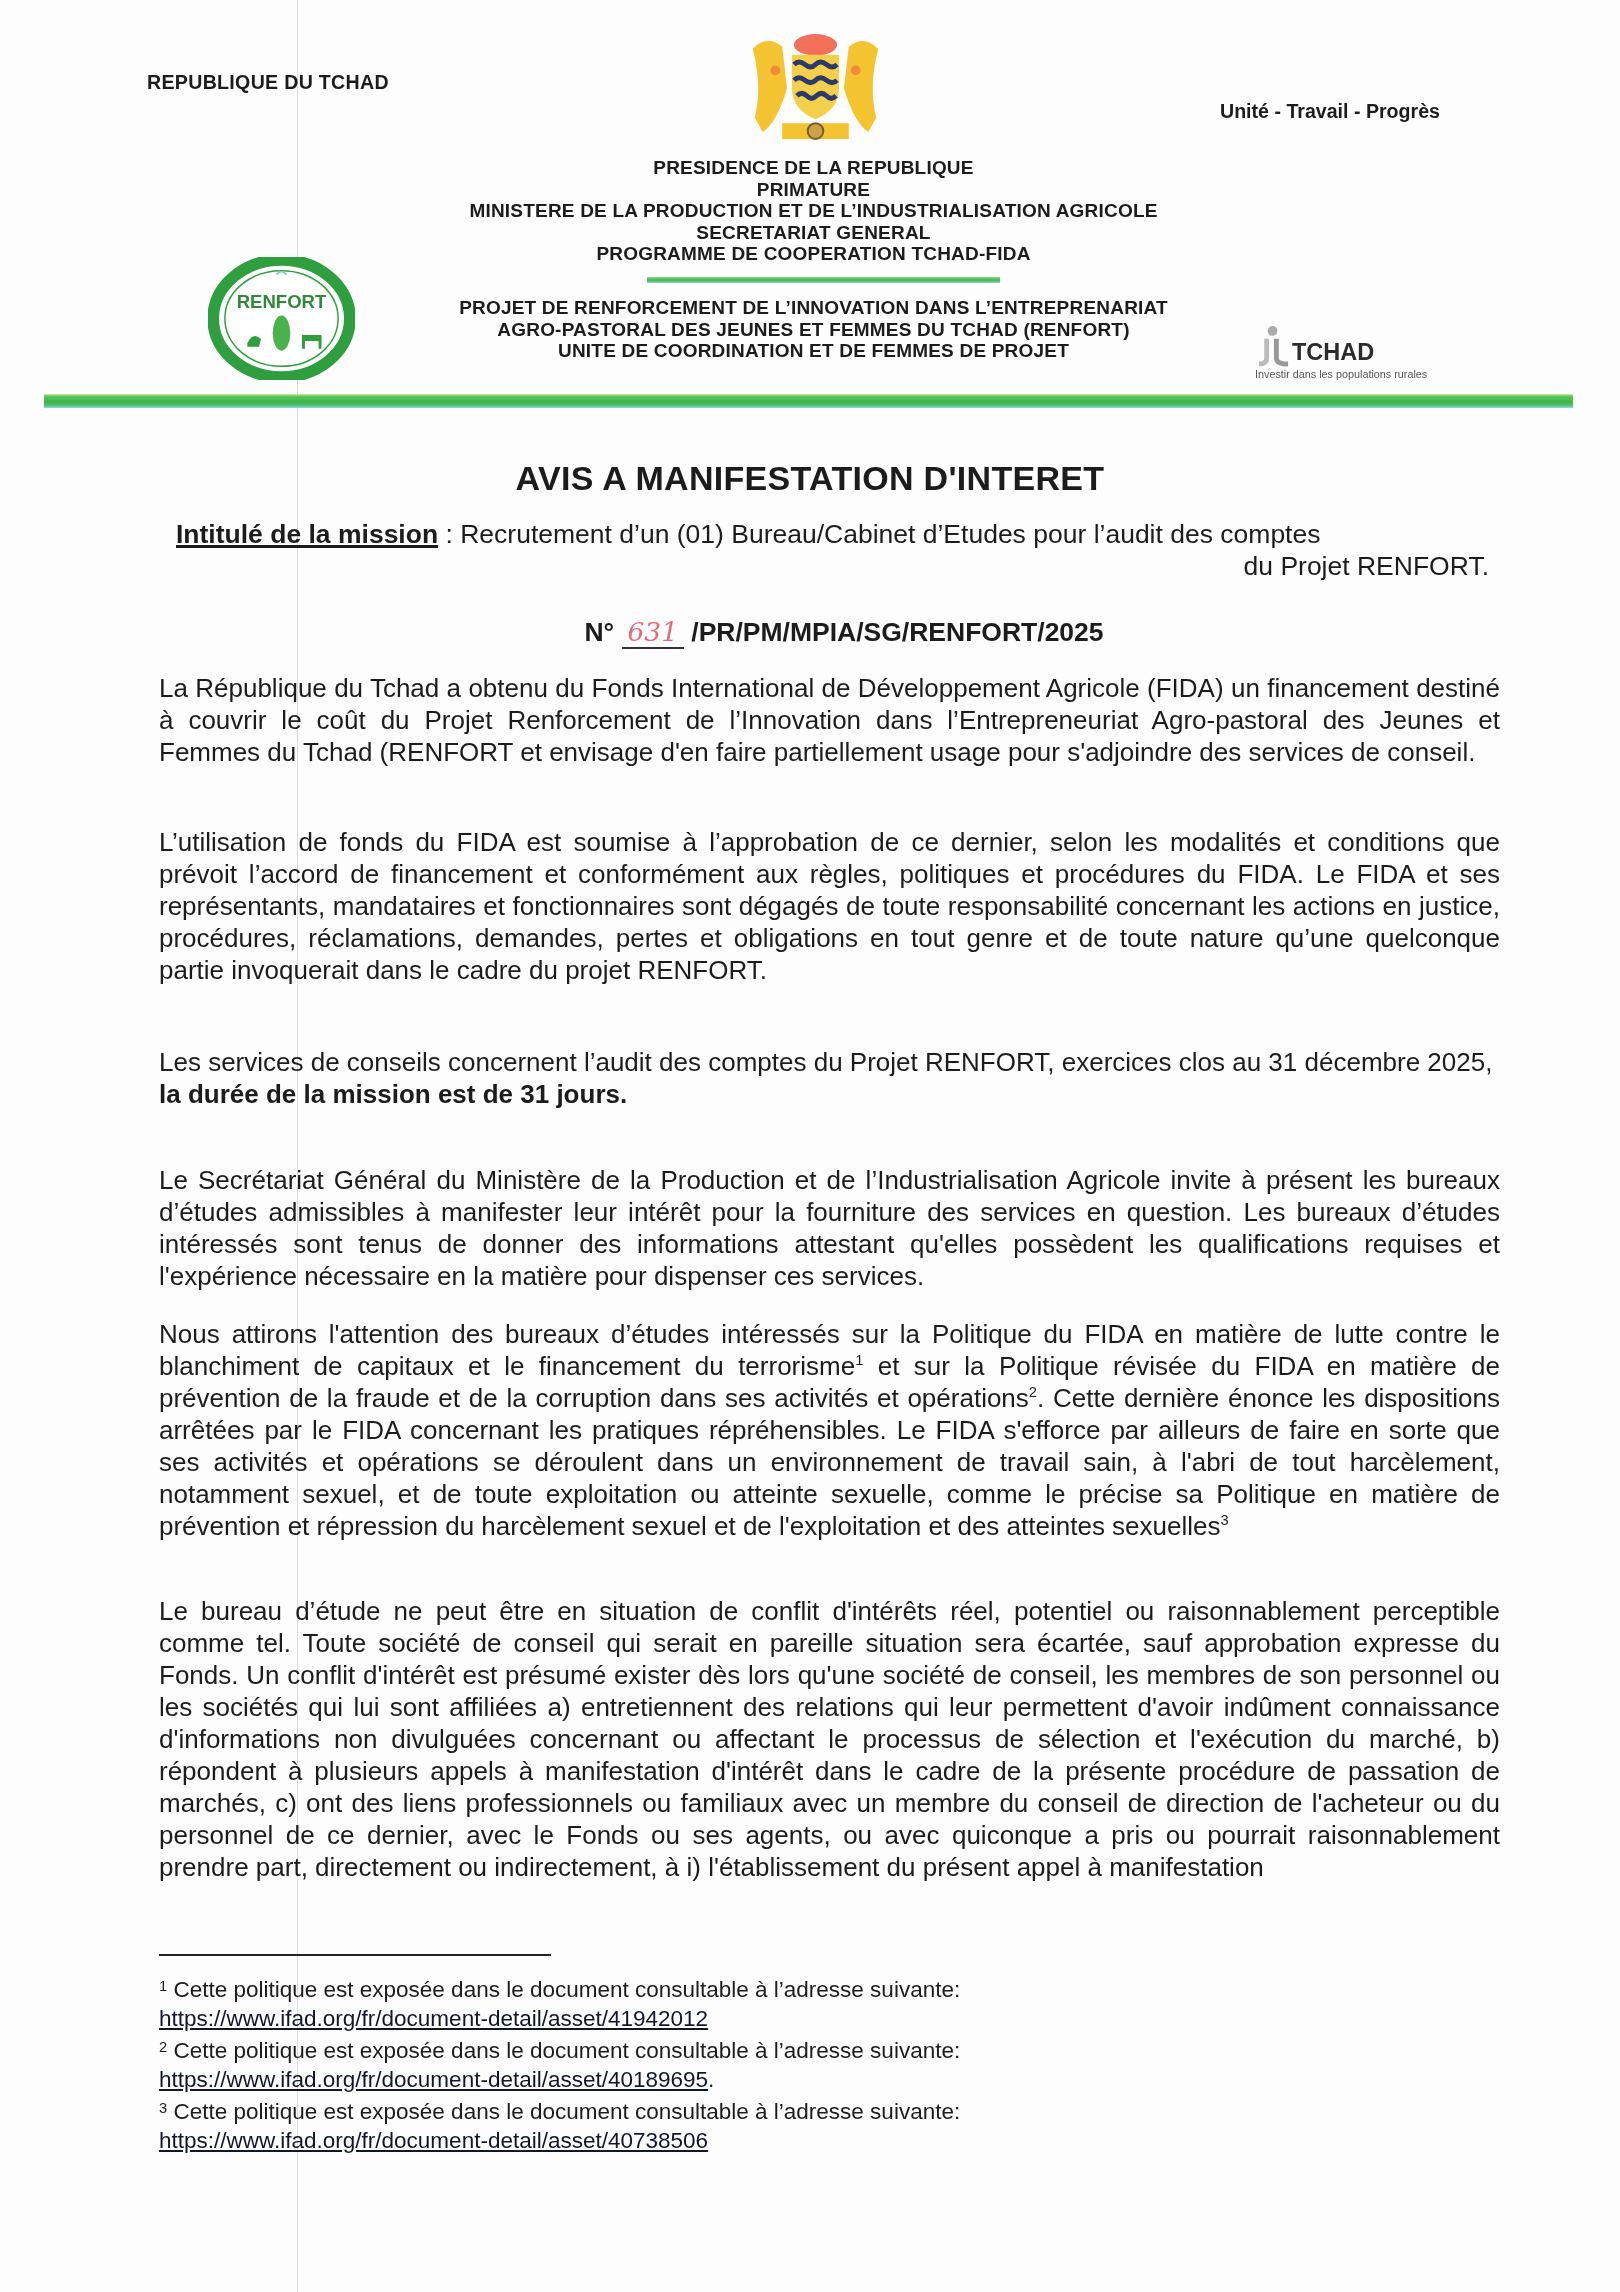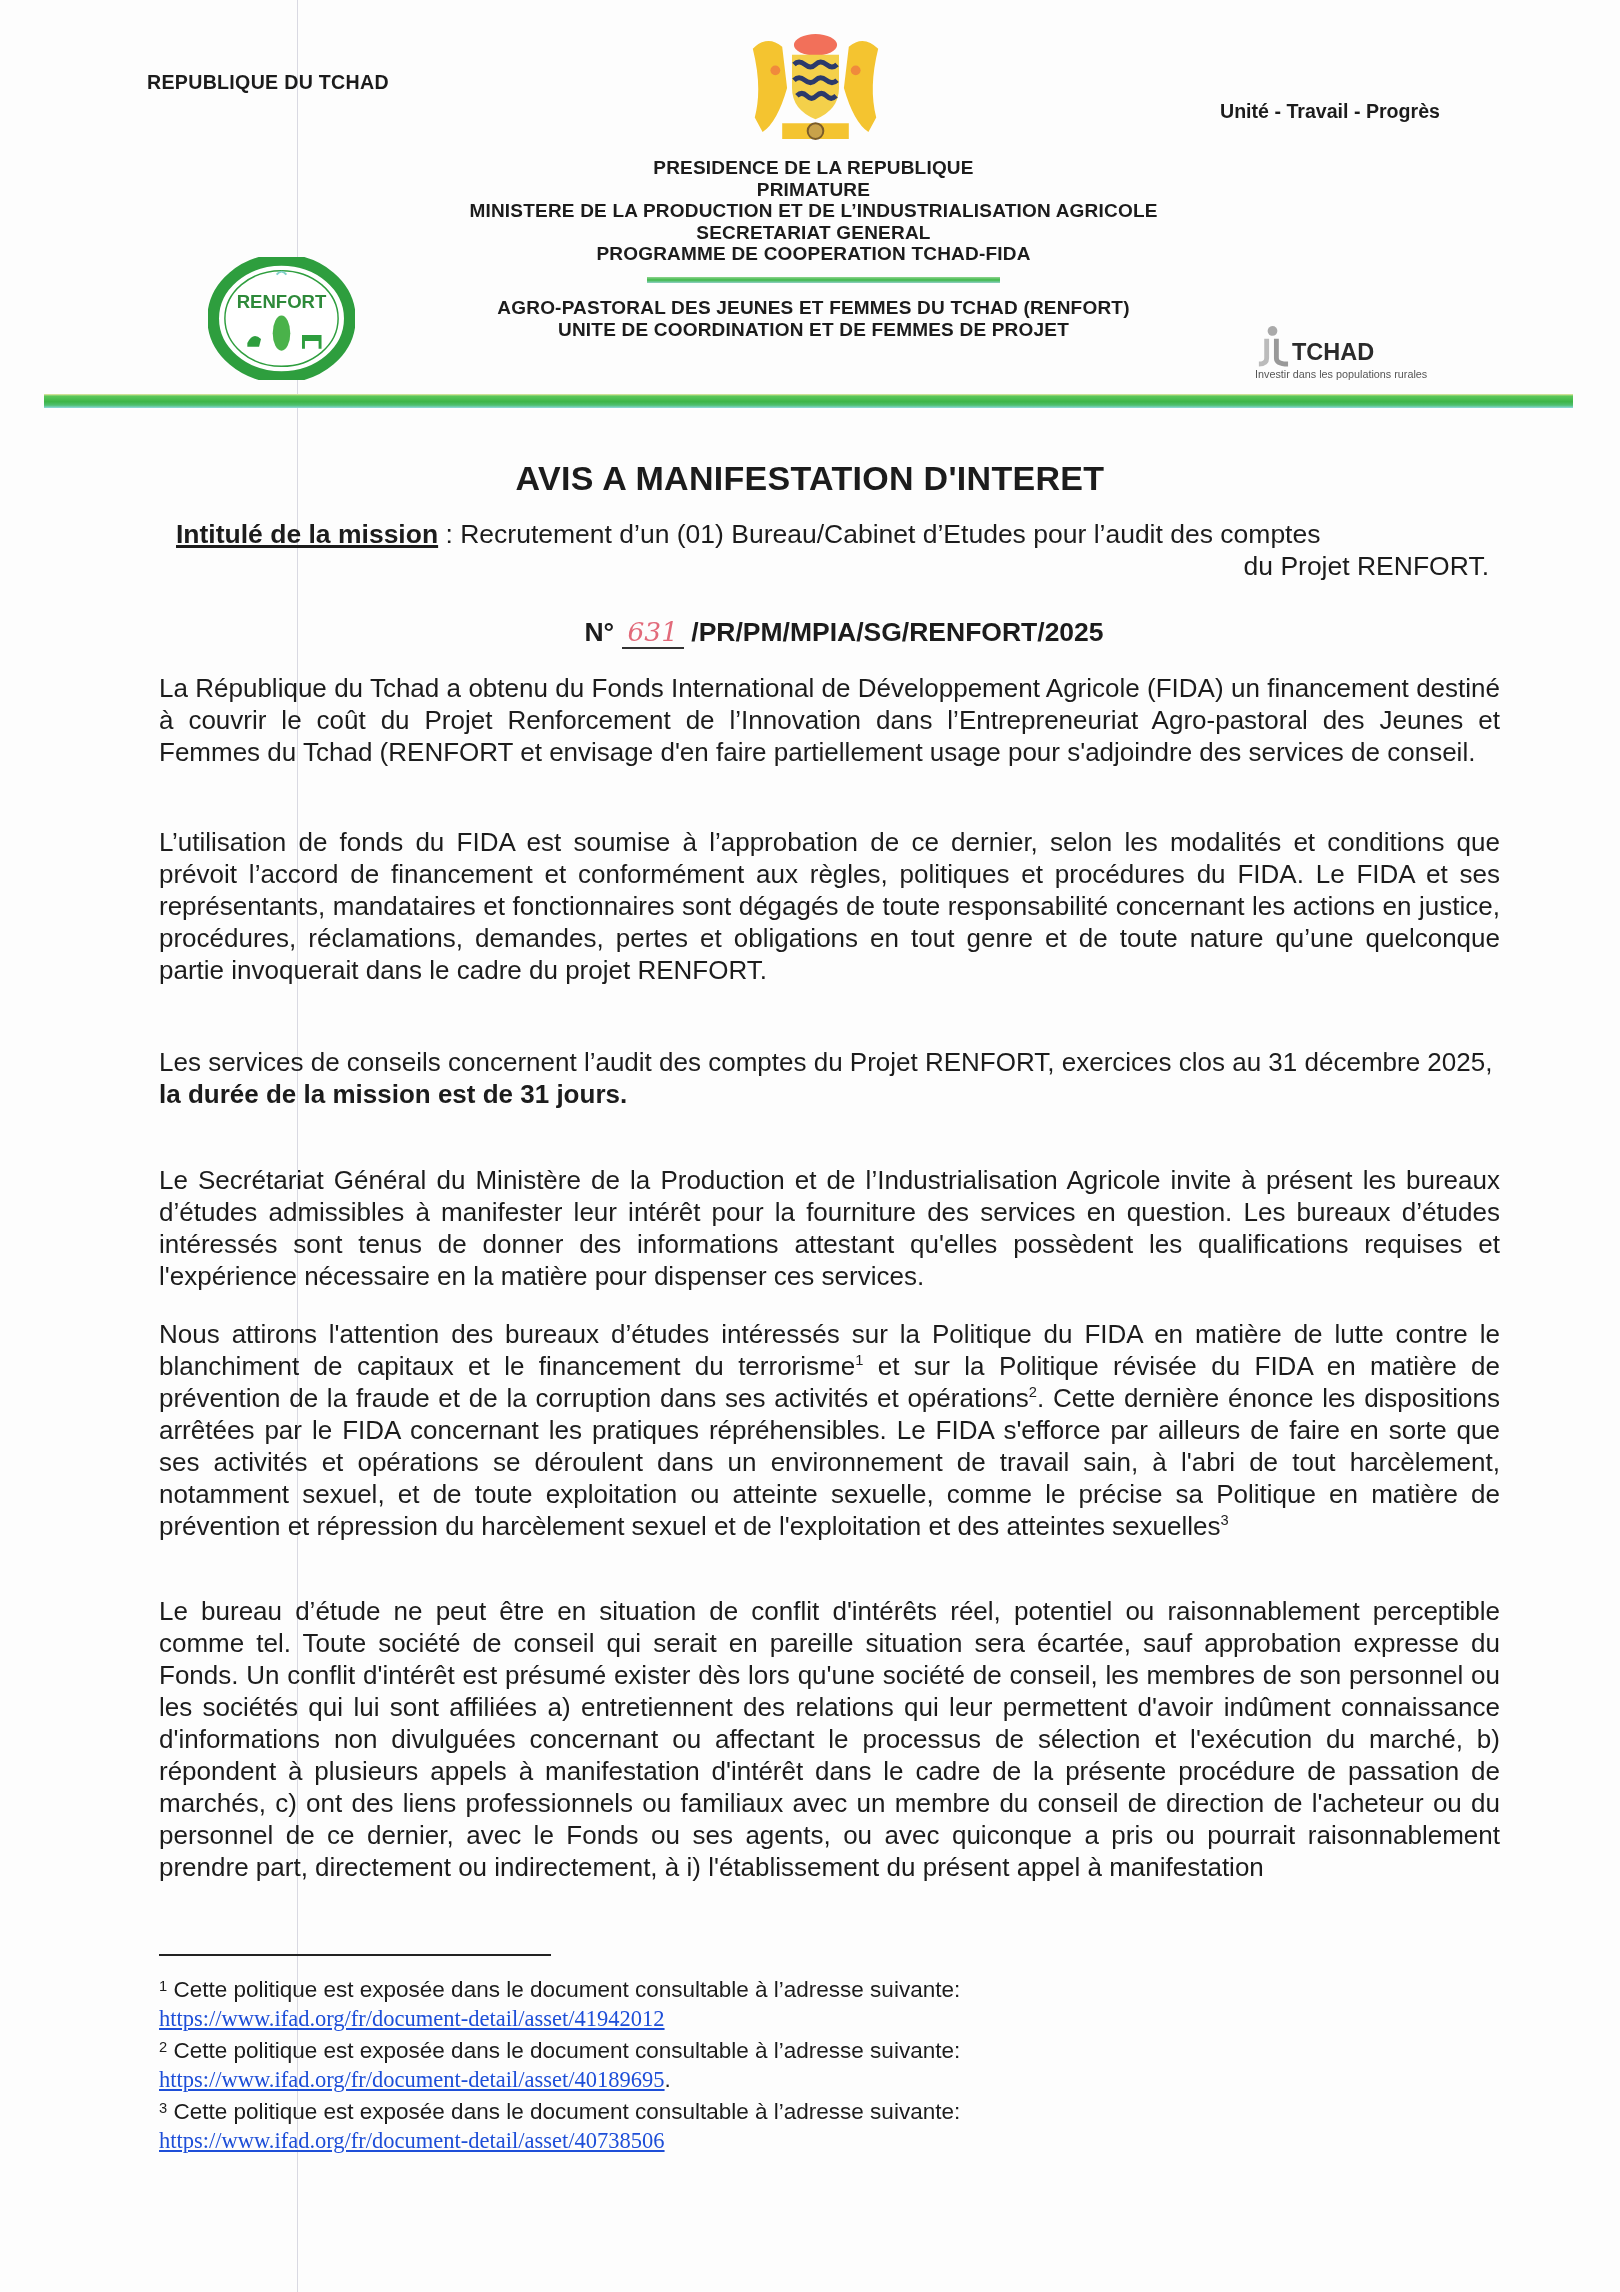--- a/index.html
+++ b/index.html
@@ -32,21 +32,21 @@
   .body-text { position: absolute; left: 159px; width: 1341px; font-size: 26px; line-height: 32px; text-align: justify; }
   .p1 { top: 672px; }
   .p2 { top: 826px; }
   .p3 { top: 1046px; text-align: left; }
   .p4 { top: 1164px; }
   .p5 { top: 1318px; }
   .p6 { top: 1595px; }
   sup { font-size: 14.7px; line-height: 0; }
   .fn-rule { position: absolute; left: 159px; top: 1954px; width: 392px; height: 2px; background: #222; }
   .footnotes { position: absolute; left: 159px; top: 1972px; font-size: 22.5px; line-height: 29px; }
-  .footnotes a { color: #1d4ed8; text-decoration: underline; font-family: Liberation Serif, serif; }
+  .footnotes a { color: #0f172a; text-decoration: underline; }
   .fn-num { font-size: 14.7px; vertical-align: 5.9px; }
 </style>
 </head>
 <body>
 
 <div class="scanline"></div>
 
 <div class="hdr-left">REPUBLIQUE DU TCHAD</div>
 <div class="hdr-right">Unité - Travail - Progrès</div>
 
@@ -77,20 +77,21 @@
   <ellipse cx="75" cy="63" rx="70" ry="60" fill="#fff" stroke="#2e9e3e" stroke-width="12"></ellipse>
   <ellipse cx="75" cy="63" rx="58" ry="49" fill="#fff" stroke="#2e9e3e" stroke-width="1.5"></ellipse>
   <path d="M70 18 q5-6 10 0" stroke="#7fd0c8" stroke-width="2" fill="none"></path>
   <text x="75" y="52" text-anchor="middle" font-family="Liberation Sans, sans-serif" font-weight="bold" font-size="19" fill="#2e8a3a">RENFORT</text>
   <ellipse cx="75" cy="78" rx="9" ry="18" fill="#4ab24a"></ellipse>
   <path d="M40 88 q6-12 14-4 l-2 8 h-12z" fill="#2e9e3e"></path>
   <path d="M96 80 h20 v14 h-3 v-8 h-14 v8 h-3z" fill="#2e9e3e"></path>
 </svg>
 
 <div class="center-block c2">
+  <div>PROJET DE RENFORCEMENT DE L’INNOVATION DANS L’ENTREPRENARIAT</div>
   <div>AGRO-PASTORAL DES JEUNES ET FEMMES DU TCHAD (RENFORT)</div>
   <div>UNITE DE COORDINATION ET DE FEMMES DE PROJET</div>
 </div>
 
 <div class="fida-logo">
   <svg width="35" height="43" viewBox="0 0 36 44" style="position:absolute;left:0;top:5.9px;">
     <circle cx="18" cy="6" r="5" fill="#aaa"></circle>
     <path d="M12 14 V34 Q12 40 4 40" stroke="#bbb" stroke-width="5" fill="none"></path>
     <path d="M22 14 V34 Q22 40 34 40" stroke="#999" stroke-width="5" fill="none"></path>
   </svg>

